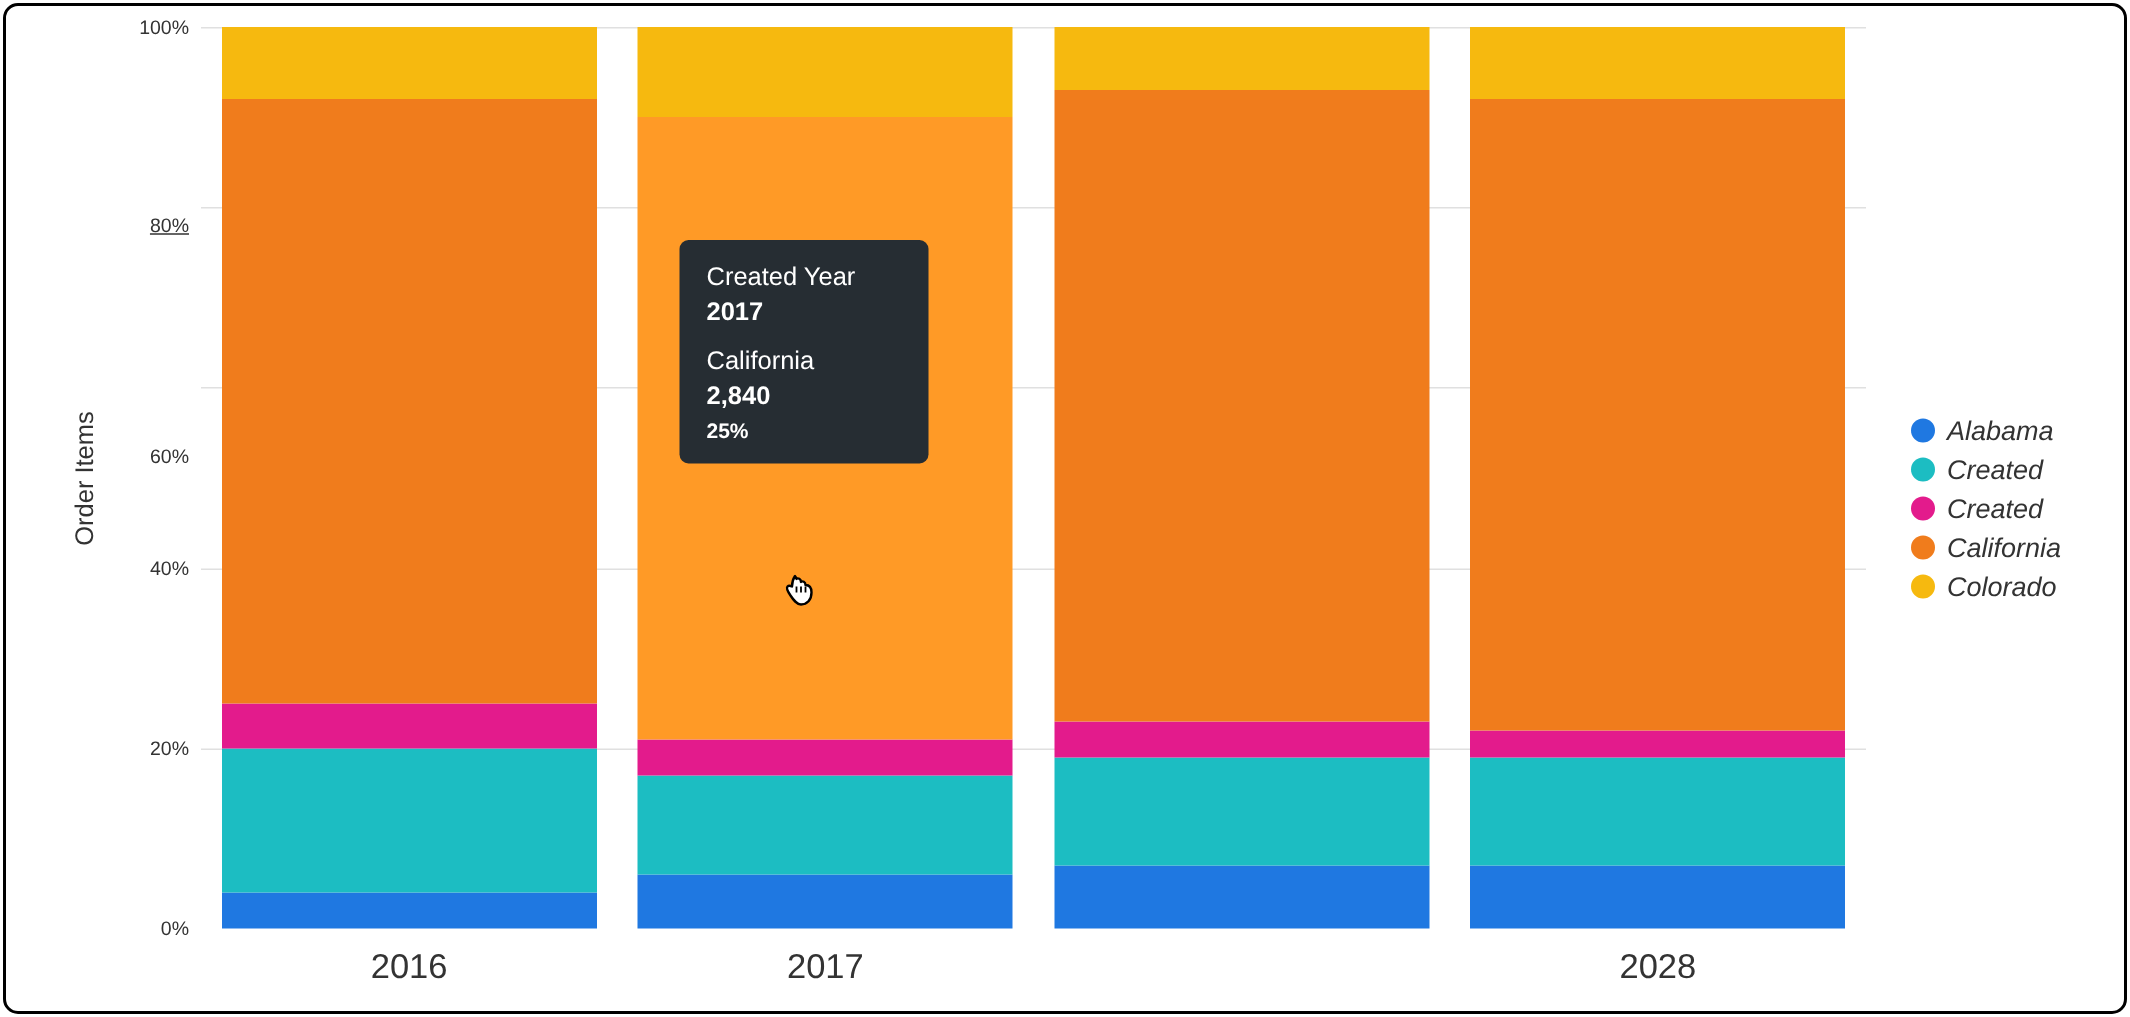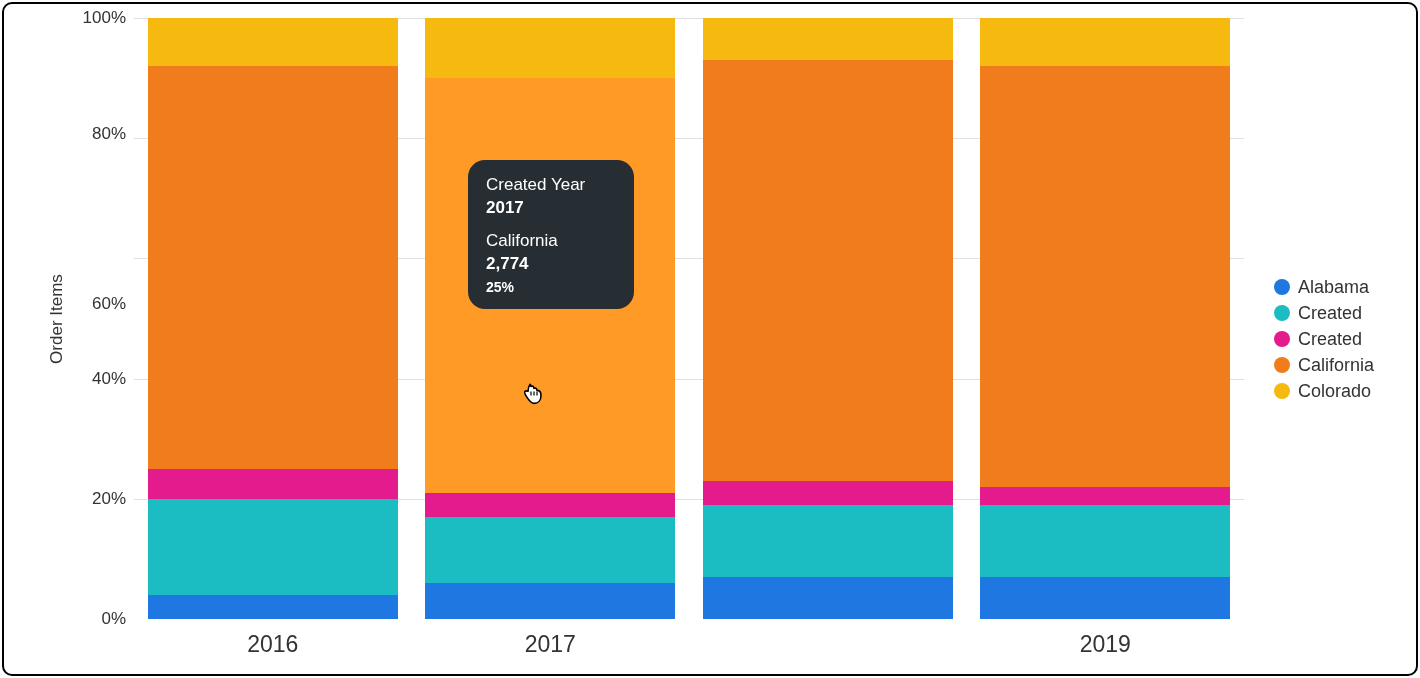--- a/index.html
+++ b/index.html
@@ -36,21 +36,21 @@
     transform: translateY(-50%) rotate(-90deg);
     transform-origin: center center;
     font-size: 17px;
     color: #333;
     white-space: nowrap;
   }
   .y-tick-label {
     position: absolute;
     right: calc(100% - var(--plot-left) + 8px);
     transform: translateY(-50%);
-    font-size: 17px;
+    font-size: 13px;
     color: #333;
     text-align: right;
     white-space: nowrap;
   }
   .y-tick-line {
     position: absolute;
     left: var(--plot-left);
     width: calc(var(--plot-right) - var(--plot-left));
     height: 1px;
     background: #e0e0e0;
@@ -88,20 +88,21 @@
     top: 50%;
     transform: translateY(-50%);
     font-size: 18px;
     color: #333;
   }
   .legend-item {
     display: flex;
     align-items: center;
     line-height: 26px;
     gap: 8px;
+    font-style: italic;
   }
   .legend-swatch {
     width: 16px;
     height: 16px;
     border-radius: 50%;
     flex: 0 0 auto;
   }
   .tooltip {
     position: absolute;
     background: #262d33;
@@ -134,30 +135,30 @@
   <div class="y-axis-title">Order Items</div>
 
   <div id="y-axis-container">
       <div class="y-tick-label" style="top: 615px;">0%</div>
       <div class="y-tick-label" style="top: 494.8px; margin-left: 20px;">20%</div>
       <div class="y-tick-line" style="top: 494.8px;"></div>
       <div class="y-tick-label" style="top: 374.6px; margin-left: 28px;">40%</div>
       <div class="y-tick-line" style="top: 374.6px;"></div>
       <div class="y-tick-label" style="top: 254.4px; margin-top: 46px;">60%</div>
       <div class="y-tick-line" style="top: 254.4px;"></div>
-      <div class="y-tick-label" style="top: 130px;">80%</div>
+      <div class="y-tick-label" style="top: 146px; text-decoration: underline;">80%</div>
       <div class="y-tick-line" style="top: 134.2px;"></div>
       <div class="y-tick-label" style="top: 14px;">100%</div>
       <div class="y-tick-line" style="top: 14px;"></div>
     </div>
   <div id="x-axis-container">
       <div class="x-tick-label" style="left: 268.75px;">2016</div>
       <div class="x-tick-label" style="left: 546.25px;">2017</div>
       <div class="x-tick-label" style="left: 823.75px; margin-top: 48px;">2018</div>
-      <div class="x-tick-label" style="left: 1101.25px;">2019</div>
+      <div class="x-tick-label" style="left: 1101.25px;">2028</div>
     </div>
 
   <div class="bars" id="bars-container">
       <div class="bar-group" style="left: 13.875px; width: 249.75px;">
         <div class="segment" style="bottom: 0%; height: 4%; background: rgb(31, 120, 225);"></div>
         <div class="segment" style="bottom: 4%; height: 16%; background: rgb(28, 189, 194);"></div>
         <div class="segment" style="bottom: 20%; height: 5%; background: rgb(227, 27, 140);"></div>
         <div class="segment" style="bottom: 25%; height: 67%; background: rgb(240, 124, 28);"></div>
         <div class="segment" style="bottom: 92%; height: 8%; background: rgb(246, 185, 15);"></div>
       </div>
@@ -200,26 +201,26 @@
       <div class="legend-item">
         <span class="legend-swatch" style="background: rgb(240, 124, 28);"></span>
         <span>California</span>
       </div>
       <div class="legend-item">
         <span class="legend-swatch" style="background: rgb(246, 185, 15);"></span>
         <span>Colorado</span>
       </div>
     </div>
 
-  <div class="tooltip" id="tooltip" style="left: 464px; top: 156px; border-radius: 17px;">
+  <div class="tooltip" id="tooltip" style="left: 449px; top: 156px;">
     <div class="tt-label">Created Year</div>
     <div class="tt-value">2017</div>
     <div class="tt-gap"></div>
     <div class="tt-label">California</div>
-    <div class="tt-value">2,774</div>
+    <div class="tt-value">2,840</div>
     <div class="tt-pct">25%</div>
   </div>
 
   <div class="cursor" id="cursor" style="left: 530px; top: 390px;">
     <svg width="22" height="24" viewBox="0 0 22 24">
       <path d="M7 2 C7 2 5 5 5 9 C5 9 3 8 2 9 C1 10 2 12 4 15 C6 18 8 21 11 21 C15 21 18 18 18 13 C18 9 16 8 14 8 C14 6 12 5 11 6 C11 4 9 3 8 4 C8 3 7 2 7 2 Z" fill="#fff" stroke="#000" stroke-width="1.6" stroke-linejoin="round"></path>
       <path d="M8 9 L8 13 M11 9 L11 13 M14 9 L14 13" stroke="#000" stroke-width="1.2" fill="none"></path>
     </svg>
   </div>
 

